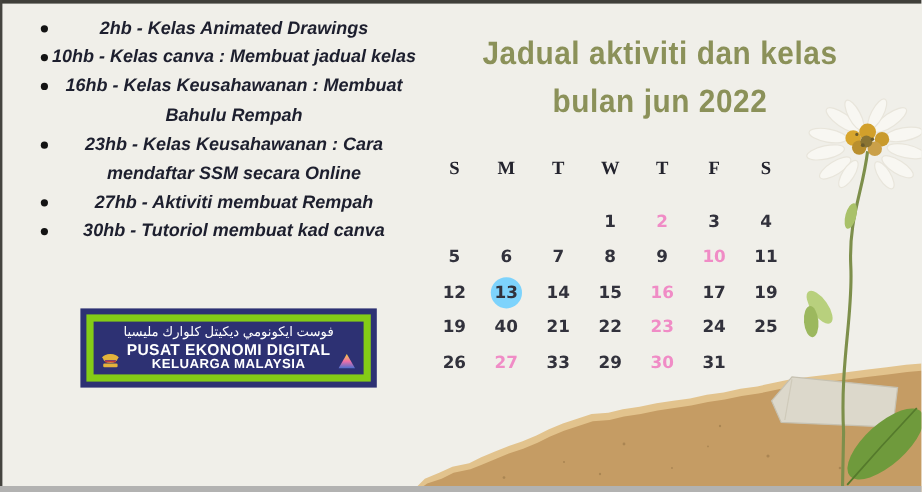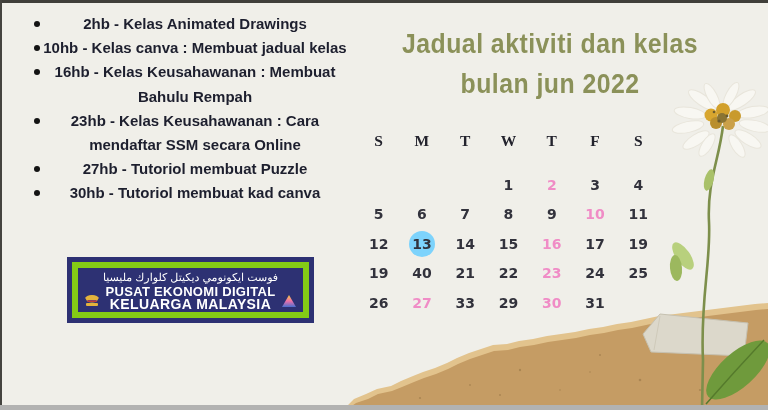--- a/index.html
+++ b/index.html
@@ -8,21 +8,21 @@
     background:#f0efe9;
     font-family:"Liberation Sans",sans-serif;
   }
   .top-border{position:absolute;left:0;top:0;width:768px;height:3px;background:#403f3a;z-index:20;}
   .left-border{position:absolute;left:0;top:0;width:2px;height:406px;background:#45443f;z-index:20;}
   .bottom-strip{position:absolute;left:0;top:405px;width:768px;height:5px;background:#b2b2b1;z-index:60;}
 
   
   .activities{position:absolute;left:4px;top:12px;width:382px;z-index:6;}
   .activity-item{position:relative;padding:0 38px;text-align:center;
-    font-weight:bold;font-size:15px;line-height:24.2px;color:#1d1f2e;}
+    font-weight:bold;font-size:15px;line-height:24.2px;color:#1d1f2e;font-style:italic;}
   .activity-item .bullet{position:absolute;left:30px;top:9px;width:6px;height:6px;
     border-radius:50%;background:#131313;}
   .activity-line{white-space:nowrap;}
 
   
   .title{position:absolute;left:385px;top:24px;width:330px;text-align:center;z-index:5;
     color:#8b9159;font-weight:bold;font-size:27px;line-height:40px;letter-spacing:.5px;
     transform:scaleX(.92);transform-origin:50% 0;}
 
   
@@ -39,21 +39,21 @@
     width:26px;height:26px;border-radius:50%;background:#7dd3fc;}
 
   
   .banner{position:absolute;left:67px;top:257px;width:247px;height:66px;
     background:#2d3173;padding:5px;box-sizing:border-box;z-index:6;}
   .banner-inner{width:100%;height:100%;border:6px solid #84cc16;box-sizing:border-box;
     position:relative;display:flex;flex-direction:column;align-items:center;
     justify-content:center;color:#ffffff;background:#2d3173;}
   .banner-jawi{font-size:11px;line-height:13px;}
   .banner-line1{font-size:13px;font-weight:bold;letter-spacing:.3px;line-height:15px;}
-  .banner-line2{font-size:14px;font-weight:bold;letter-spacing:.4px;line-height:11px;}
+  .banner-line2{font-size:11px;font-weight:bold;letter-spacing:.4px;line-height:11px;}
   .crest{position:absolute;left:5px;bottom:4px;}
   .pyramid{position:absolute;right:7px;bottom:5px;}
 
   .decor{position:absolute;left:0;top:0;width:768px;height:410px;z-index:10;pointer-events:none;}
 </style>
 </head>
 <body>
 
 <div class="top-border"></div>
 <div class="left-border"></div>
@@ -72,21 +72,21 @@
       <div class="activity-line">16hb - Kelas Keusahawanan : Membuat</div>
       <div class="activity-line">Bahulu Rempah</div>
     </div>
     <div class="activity-item">
       <span class="bullet"></span>
       <div class="activity-line">23hb - Kelas Keusahawanan : Cara</div>
       <div class="activity-line">mendaftar SSM secara Online</div>
     </div>
     <div class="activity-item">
       <span class="bullet"></span>
-      <div class="activity-line">27hb - Tutoriol membuat Puzzle</div>
+      <div class="activity-line">27hb - Aktiviti membuat Rempah</div>
     </div>
     <div class="activity-item">
       <span class="bullet"></span>
       <div class="activity-line">30hb - Tutoriol membuat kad canva</div>
     </div>
   </div>
 
 <div class="title">
   <div>Jadual aktiviti dan kelas</div>
   <div>bulan jun 2022</div>

